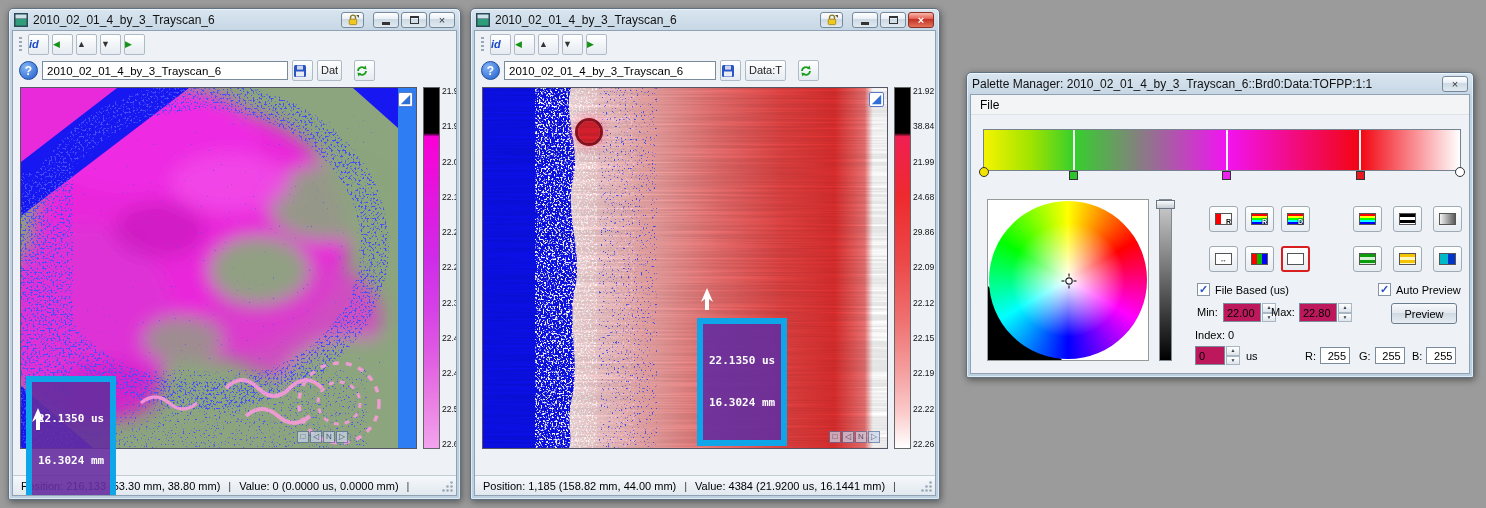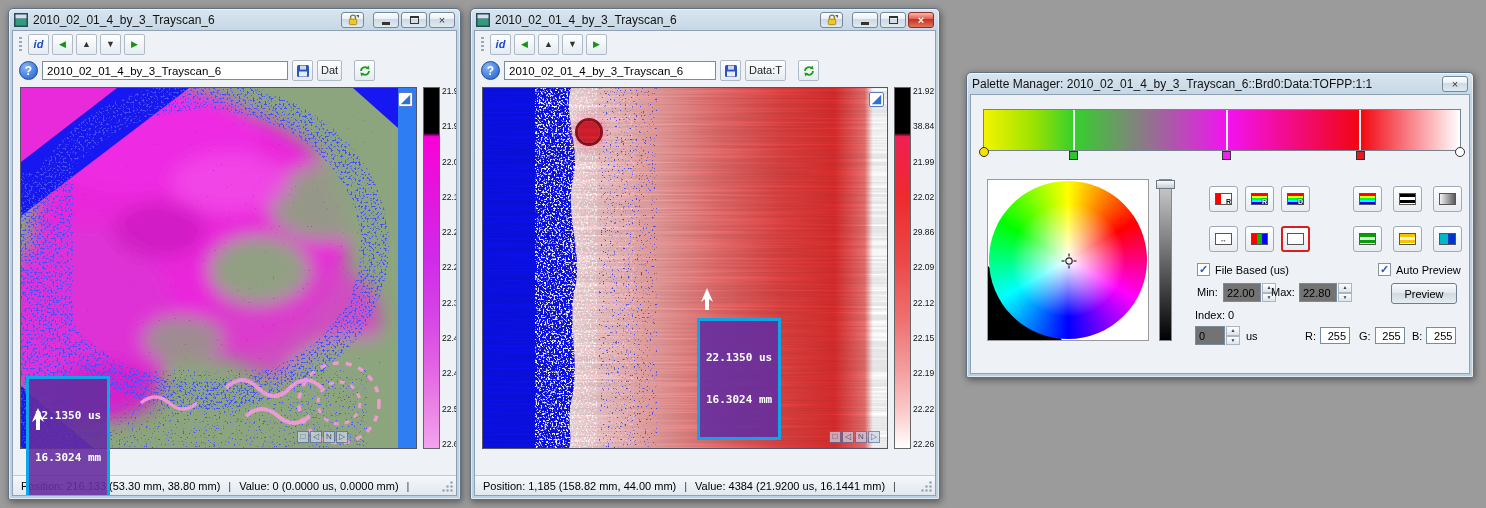--- a/index.html
+++ b/index.html
@@ -48,21 +48,21 @@
   }
 
   
   .toolbar-a { display: flex; align-items: center; gap: 3px; padding: 3px 5px 2px 5px; }
   .toolbar-b { display: flex; align-items: center; gap: 4px; padding: 3px 6px 4px 6px; }
   .grip-v { width: 3px; height: 16px; margin: 0 3px 0 1px;
     background: repeating-linear-gradient(#9aa9b7 0 2px, transparent 2px 4px); }
   .tb-btn {
     min-width: 21px; height: 21px; border: 1px solid #aebbc7; border-radius: 2px;
     background: linear-gradient(#ffffff, #e5ebf1);
-    display: flex; align-items: center; justify-content: center;
+    display: flex; align-items: center; 
     font-size: 10px; line-height: 1; color: #222;
   }
   .tb-btn .arr-green { color: #149314; font-size: 9px; }
   .tb-btn .arr-dark  { color: #333; font-size: 9px; }
   .id-label { color: #1a49c8; font-weight: bold; font-style: italic; font-size: 11px; }
   .help-btn {
     width: 19px; height: 19px; border-radius: 50%;
     background: radial-gradient(circle at 35% 30%, #86b6f8, #1e5cc9);
     border: 1px solid #174a9e; color: #fff; font-weight: bold; font-size: 12px;
     display: flex; align-items: center; justify-content: center; flex: none;
@@ -91,21 +91,21 @@
     background: linear-gradient(180deg,#000 0%,#000 12.5%,#f01f52 13.5%,#ee2a2e 30%,#ec4848 48%,#ef6f6f 64%,#f49c9c 78%,#fbcaca 90%,#ffffff 100%);
   }
   .scale-labels {
     height: 362px; width: 24px; margin-left: 2px; flex: none;
     display: flex; flex-direction: column; justify-content: space-between;
     font-size: 8.5px; color: #111; line-height: 9px;
   }
 
   
   .tooltip {
-    position: absolute; background: rgba(101,45,158,.9); border: 3px solid #0ea5e9;
+    position: absolute; background: rgba(101,45,158,.9); border: 6px solid #0ea5e9;
     color: #fff; font: bold 11px/14px "DejaVu Sans Mono", monospace;
     padding: 2px 6px; white-space: pre; z-index: 3;
   }
   .cursor-arrow { position: absolute; z-index: 3; width: 14px; height: 22px; }
   .pan-widget {
     position: absolute; top: 4px; right: 3px; width: 15px; height: 15px;
     background: #fff; border: 1px solid #5b79c9; border-radius: 2px; z-index: 2;
     display: flex; align-items: center; justify-content: center;
   }
   .frame-tools { position: absolute; bottom: 5px; display: flex; gap: 1px; z-index: 2; opacity: .72; }
@@ -187,21 +187,21 @@
   .pi-white{ background: #fff; }
   .pi-swap { background: #fff; display: flex; align-items: center; justify-content: center; color: #111; font-weight: bold; }
 
   .pal-label { position: absolute; font-size: 11px; color: #000; white-space: nowrap; }
   .checkline { position: absolute; display: flex; align-items: center; gap: 5px; font-size: 11px; }
   .chk { width: 13px; height: 13px; border: 1px solid #8595a5; background: #fff; flex: none;
     display: flex; align-items: center; justify-content: center;
     color: #2a55c8; font-size: 11px; font-weight: bold; line-height: 1; }
 
   .spin { position: absolute; display: flex; height: 19px; }
-  .spin input { width: 38px; height: 19px; border: 1px solid #7a8b9b; background: #737373;
+  .spin input { width: 38px; height: 19px; border: 1px solid #7a8b9b; background: #be185d;
     font: 11px "Liberation Sans", sans-serif; padding: 0 3px; }
   .spin.narrow input { width: 30px; }
   .spin-btns { width: 14px; display: flex; flex-direction: column; margin-left: 1px; }
   .spin-b { flex: 1; border: 1px solid #aab6c2; background: linear-gradient(#fff,#dde4ea);
     font-size: 5px; color: #345; display: flex; align-items: center; justify-content: center; line-height: 1; }
 
   .btn-preview {
     position: absolute; left: 420px; top: 188px; width: 66px; height: 21px;
     border: 1px solid #6f7e8c; border-radius: 3px;
     background: linear-gradient(#f8fafc, #e2e8ee 48%, #cfd9e2 48%, #e7edf2);
@@ -523,21 +523,21 @@
           <span class="ftool">◁</span>
           <span class="ftool">N</span>
           <span class="ftool">▷</span>
         </div>
       </div>
       <div class="scalebar s-mid"></div>
       <div class="scale-labels">
         <span>21.92</span>
           <span>38.84</span>
         <span>21.99</span>
-          <span>22.02</span>
+          <span>24.68</span>
         <span>29.86</span>
           <span>22.09</span>
         <span>22.12</span>
           <span>22.15</span>
         <span>22.19</span>
           <span>22.22</span>
         <span>22.26</span>
       </div>
     </div>
     <div class="statusbar">
@@ -560,20 +560,23 @@
 <div class="window" id="win-pal">
   <div class="titlebar">
     <span class="title-text">Palette Manager: 2010_02_01_4_by_3_Trayscan_6::Brd0:Data:TOFPP:1:1</span>
     <span class="title-buttons">
       <span class="cap-btn">
           <span>×</span>
         </span>
     </span>
   </div>
   <div class="win-body">
+    <div class="menubar">
+      <span class="menu-item">File</span>
+    </div>
     <div class="pal-content">
 
       <div class="grad-unit">
         <div class="grad-bar">
           <span class="grad-line g-l1"></span>
           <span class="grad-line g-l2"></span>
           <span class="grad-line g-l3"></span>
         </div>
         <span class="grad-dot g-d-start"></span>
         <span class="grad-tab g-t1"></span>

